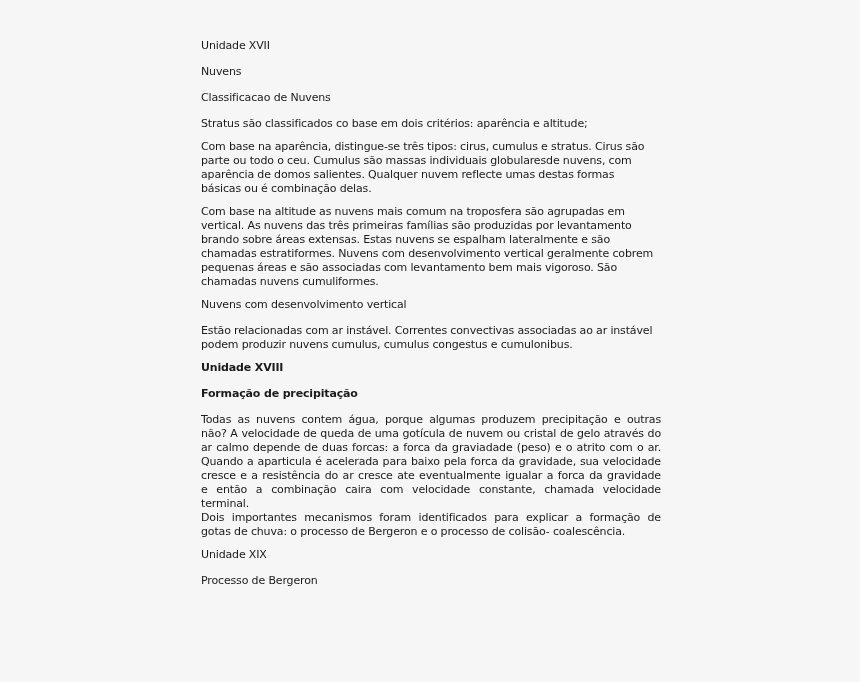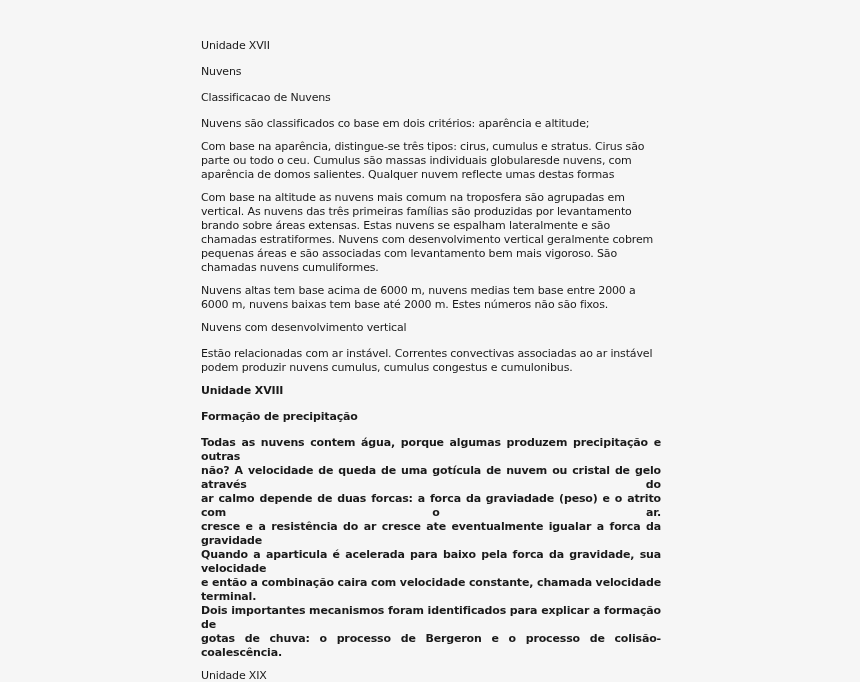--- a/index.html
+++ b/index.html
@@ -23,71 +23,68 @@
       font-size: 11px;
       line-height: 14px;
       letter-spacing: -0.15px;
     }
     .p {
       margin: 0 0 9px 0;
       white-space: normal;
     }
     .heading { margin-bottom: 12px; }
     .bold { font-weight: bold; }
-    .justify { text-align: justify; font-weight: bold; }
+    .justify { text-align: justify; }
     .line { display: block; }
   </style>
 </head>
 <body>
 
 <div class="page">
   <div class="p heading">Unidade XVII</div>
   <div class="p heading">Nuvens</div>
   <div class="p heading">Classificacao de Nuvens</div>
 
   <div class="p">
-    <span class="line">Nuvens são classificados co base em dois critérios: aparência e altitude;</span>
+    <span class="line">Stratus são classificados co base em dois critérios: aparência e altitude;</span>
   </div>
 
   <div class="p">
     <span class="line">Com base na aparência, distingue-se três tipos: cirus, cumulus e stratus. Cirus são</span>
     <span class="line">parte ou todo o ceu. Cumulus são massas individuais globularesde nuvens, com</span>
     <span class="line">aparência de domos salientes. Qualquer nuvem reflecte umas destas formas</span>
+    <span class="line">básicas ou é combinação delas.</span>
   </div>
 
   <div class="p">
     <span class="line">Com base na altitude as nuvens mais comum na troposfera são agrupadas em</span>
     <span class="line">vertical. As nuvens das três primeiras famílias são produzidas por levantamento</span>
     <span class="line">brando sobre áreas extensas. Estas nuvens se espalham lateralmente e são</span>
     <span class="line">chamadas estratiformes.  Nuvens com desenvolvimento vertical geralmente cobrem</span>
     <span class="line">pequenas áreas e são associadas com levantamento bem mais vigoroso. São</span>
     <span class="line">chamadas nuvens cumuliformes.</span>
   </div>
 
-  <div class="p">
-    <span class="line">Nuvens altas tem base acima de 6000 m, nuvens medias tem base entre 2000 a</span>
-    <span class="line">6000 m, nuvens baixas tem base até 2000 m. Estes números não são fixos.</span>
-  </div>
 
   <div class="p heading">Nuvens com desenvolvimento vertical</div>
 
   <div class="p">
     <span class="line">Estão relacionadas com ar instável. Correntes convectivas associadas ao ar instável</span>
     <span class="line">podem produzir nuvens cumulus, cumulus congestus e cumulonibus.</span>
   </div>
 
   <div class="p heading bold">Unidade XVIII</div>
   <div class="p heading bold">Formação de precipitação</div>
 
   <div class="p justify" id="justified-para">
     <span class="line jl">Todas as nuvens contem água, porque algumas produzem precipitação e outras</span>
     <span class="line jl">não? A velocidade de queda de uma gotícula de nuvem ou cristal de gelo através do</span>
     <span class="line jl">ar calmo depende de duas forcas: a forca da graviadade (peso) e o atrito com o ar.</span>
+    <span class="line jl">Quando a aparticula é acelerada para baixo pela forca da gravidade, sua velocidade</span>
     <span class="line jl">cresce e a resistência do ar cresce ate eventualmente igualar a forca da gravidade</span>
-    <span class="line jl">Quando a aparticula é acelerada para baixo pela forca da gravidade, sua velocidade</span>
     <span class="line jl">e então a combinação caira com velocidade constante, chamada velocidade terminal.</span>
     <span class="line jl">Dois importantes mecanismos foram identificados para explicar a formação de</span>
     <span class="line">gotas de chuva: o processo de Bergeron e o processo de colisão- coalescência.</span>
   </div>
 
   <div class="p heading">Unidade XIX</div>
   <div class="p heading">Processo de Bergeron</div>
 </div>
 
 <style>

